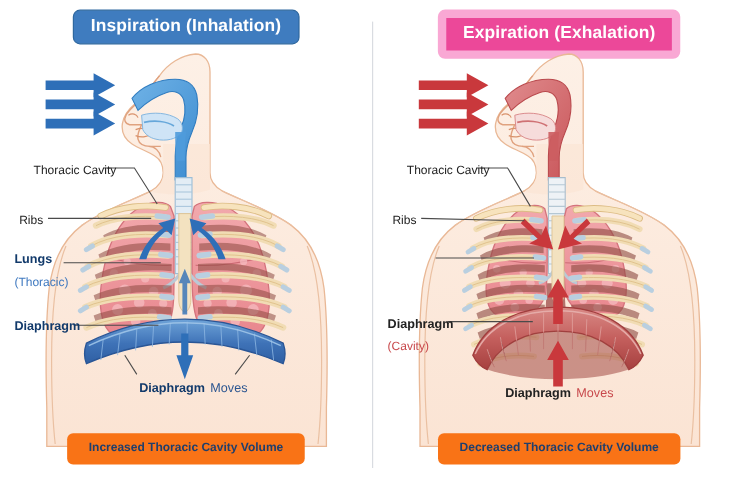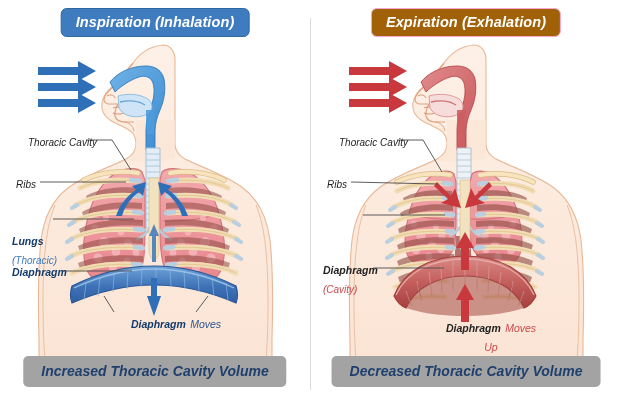--- a/index.html
+++ b/index.html
@@ -1,61 +1,61 @@
 <!DOCTYPE html>
 <html><head>
 <meta charset="utf-8">
 <style>
   html,body{margin:0;padding:0;background:#fff;}
   body{
     width:621px;height:404px;overflow:hidden;
     font-family:"Liberation Sans","DejaVu Sans",sans-serif;
     position:relative;
   }
-  .figure{position:relative;width:621px;height:404px;background:#ffffff;font-style:italic;}
+  .figure{position:relative;width:621px;height:404px;background:#ffffff;}
 
   
   .panel{position:absolute;top:0;height:404px;width:310px;}
   .panel.left{left:0;}
   .panel.right{left:311px;}
 
   .divider{
     position:absolute;left:310px;top:18px;width:1px;height:372px;
     background:#d9dce1;
   }
 
   
   .title-badge{
     position:absolute;top:8px;left:50%;transform:translateX(-50%);
     padding:5px 14px 6px 14px;border-radius:6px;
     font-size:14.5px;font-weight:bold;color:#ffffff;
     white-space:nowrap;letter-spacing:.1px;
     box-sizing:border-box;
   }
   .title-badge.blue{background:#3f7cbf;border:1px solid #2f689f;}
-  .title-badge.red{background:#a16207;border:1px solid #f9a8d4;}
+  .title-badge.red{background:#ec4899;border:7px solid #f9a8d4;}
 
   
   .caption-bar{
     position:absolute;bottom:17px;left:50%;transform:translateX(-50%);
-    background:#a3a3a3;border-radius:5px;
+    background:#f97316;border-radius:5px;
     padding:7px 18px 8px 18px;white-space:nowrap;
-    font-size:14px;font-weight:bold;color:#1f3f6d;
+    font-size:10px;font-weight:bold;color:#1f3f6d;
   }
 
   
   .lbl{position:absolute;line-height:1.18;white-space:nowrap;}
   .lbl .t1{font-size:10px;color:#222222;}
   .lbl .b-navy{font-size:10.5px;font-weight:bold;color:#123a6b;}
   .lbl .b-dark{font-size:10.5px;font-weight:bold;color:#222222;}
   .lbl .sub-blue{font-size:10px;color:#3f79c0;}
   .lbl .sub-red{font-size:10px;color:#c8494c;}
   .lbl .reg-navy{font-size:10.5px;color:#2b5590;}
   .lbl .reg-red{font-size:10.5px;color:#c8494c;}
-  .lbl.center{text-align:center;}
+  .lbl.center{}
 
   svg{display:block;position:absolute;left:0;top:0;overflow:visible;}
 </style>
 </head>
 <body>
 
 <div class="figure">
 
   <div class="divider"></div>
 
@@ -328,21 +328,21 @@
         <path d="M196,312 L208,296"></path>
       </g>
     </svg>
 
     <div class="lbl" style="left:28px;top:132px;">
       <span class="t1">Thoracic Cavity</span>
     </div>
     <div class="lbl" style="left:16px;top:174px;">
       <span class="t1">Ribs</span>
     </div>
-    <div class="lbl" style="left:12px;top:206px;margin-top:25px;">
+    <div class="lbl" style="left:12px;top:206px;">
       <div><span class="b-navy">Lungs</span></div>
       <div><span class="sub-blue">(Thoracic)</span></div>
     </div>
     <div class="lbl" style="left:12px;top:262px;">
       <div><span class="b-navy">Diaphragm</span></div>
     </div>
     <div class="lbl center" style="left:122px;top:314px;width:120px;margin-left:-6px;">
       <div>
         <span class="b-navy">Diaphragm</span>
         <span class="reg-navy">Moves</span>
@@ -617,19 +617,18 @@
     </div>
     <div class="lbl" style="left:12px;top:260px;">
       <div><span class="b-dark">Diaphragm</span></div>
       <div><span class="sub-red">(Cavity)</span></div>
     </div>
     <div class="lbl center" style="left:110px;top:318px;width:140px;">
       <div>
         <span class="b-dark">Diaphragm</span>
         <span class="reg-red">Moves</span>
       </div>
-      <div><span class="reg-red">Up</span></div>
     </div>
 
     <div class="caption-bar">Decreased Thoracic Cavity Volume</div>
   </div>
 
 </div>
 
 </body></html>

